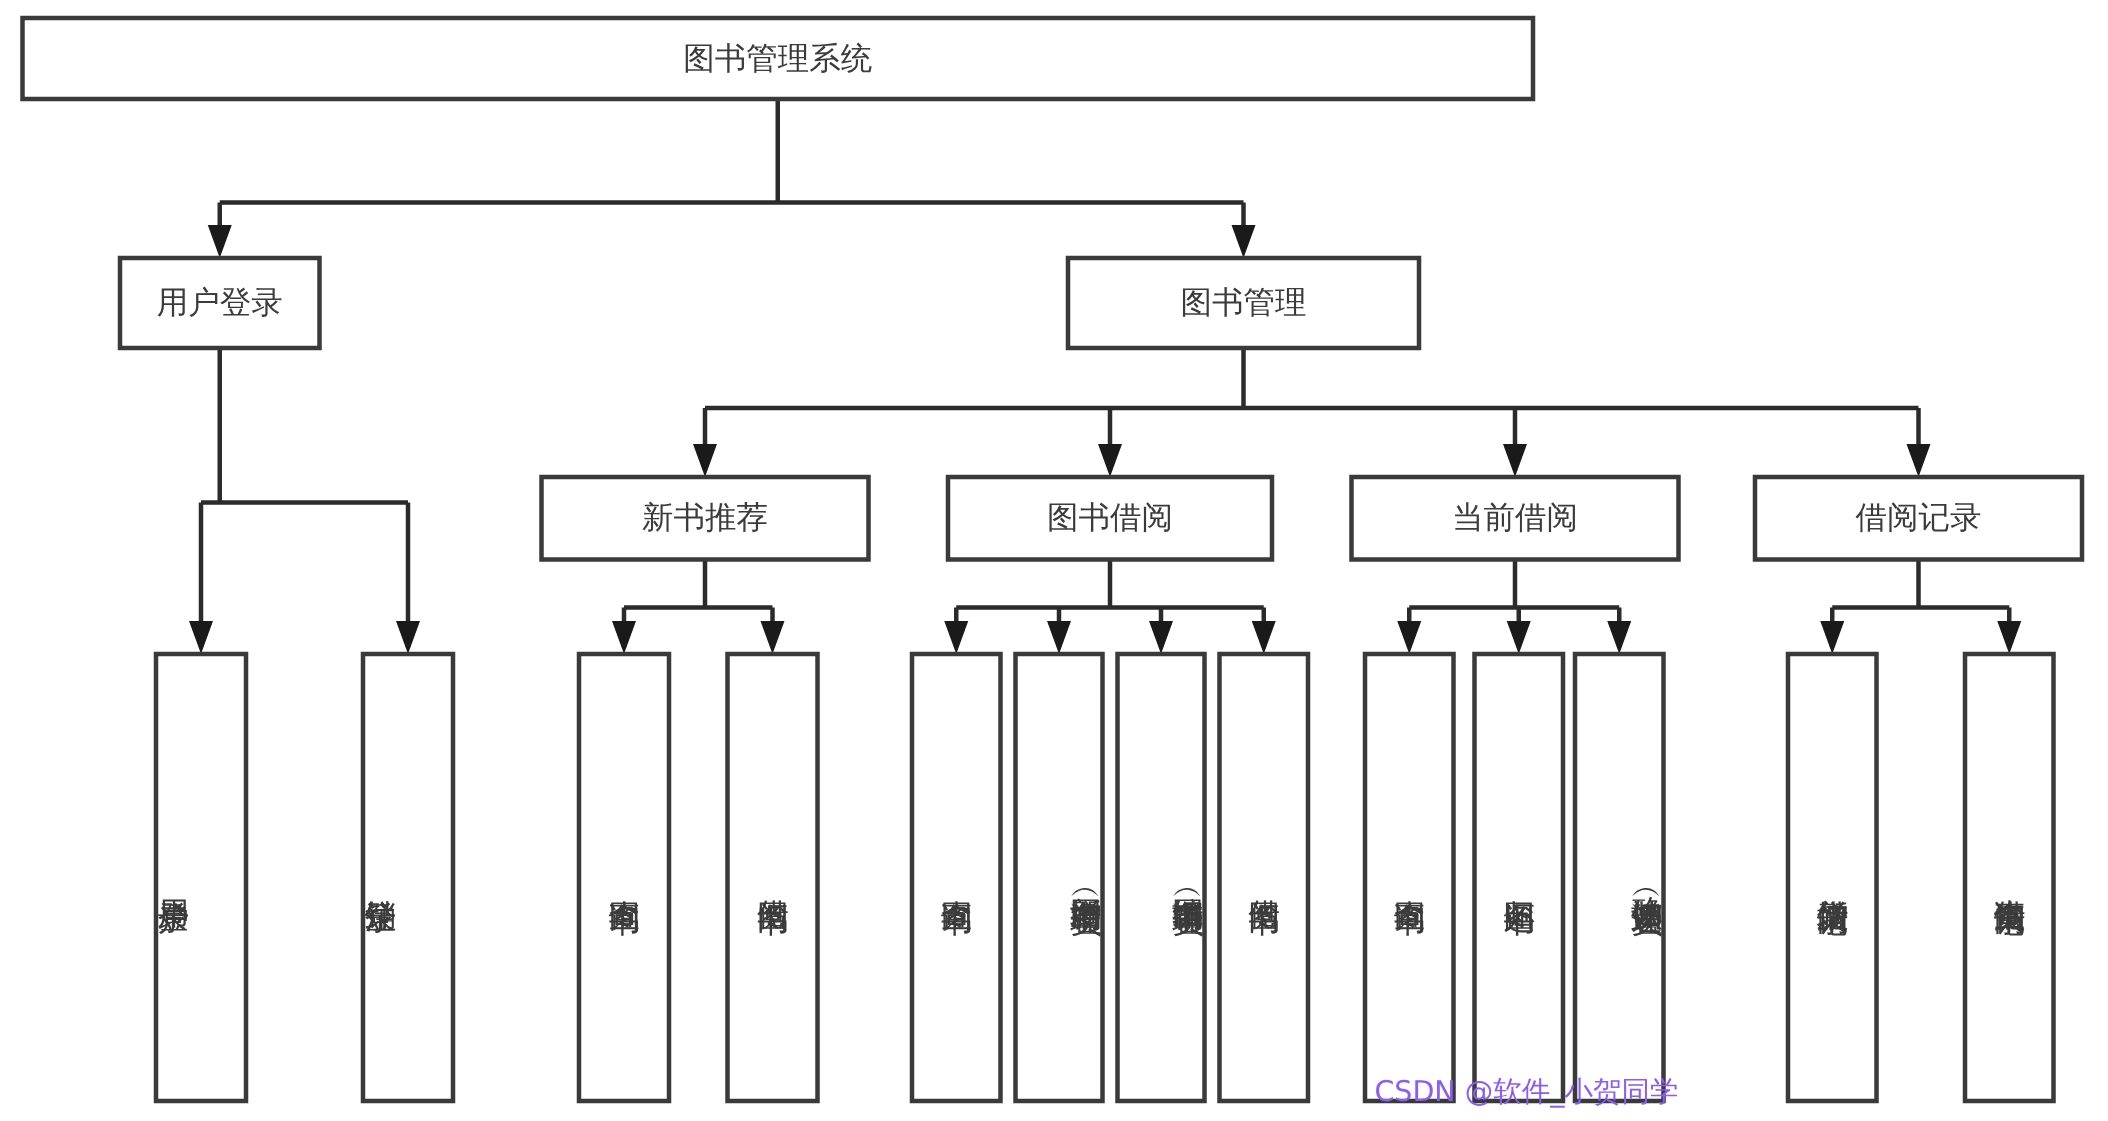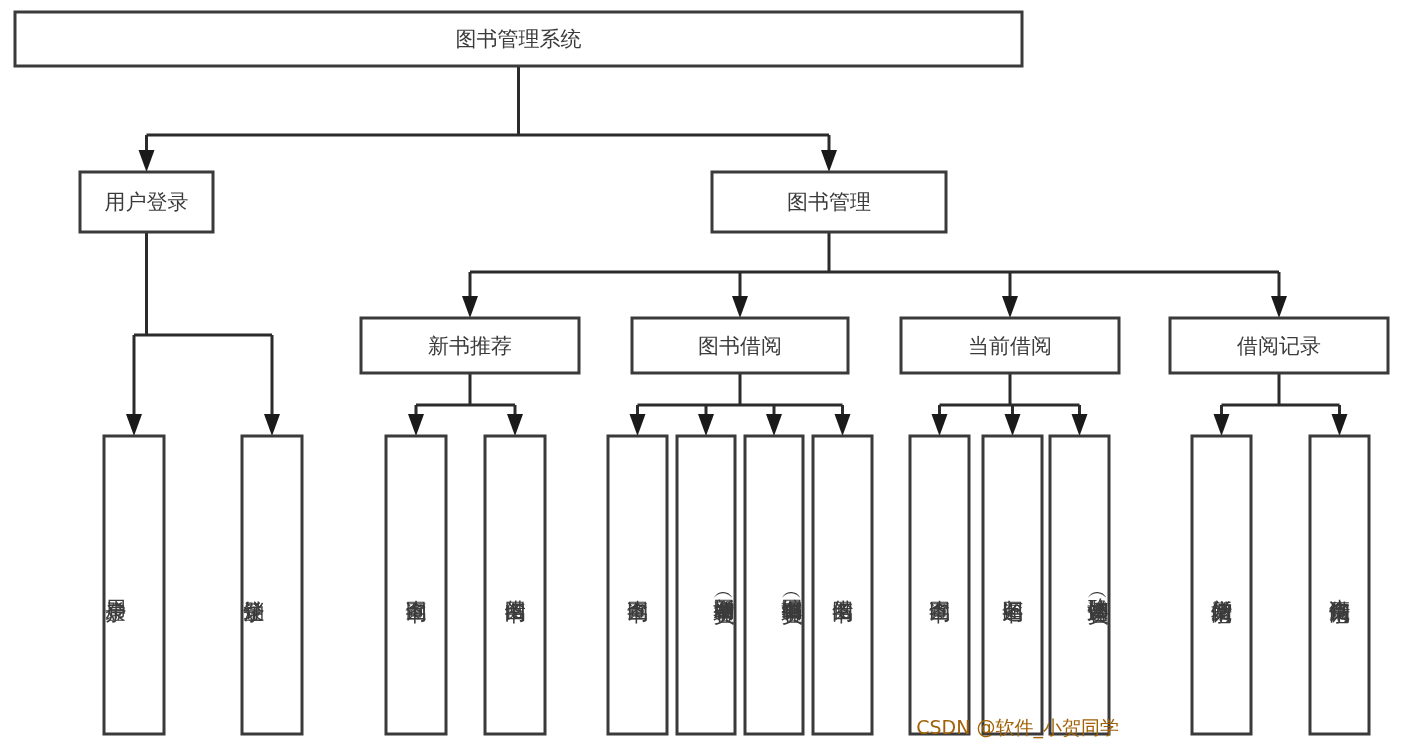--- a/index.html
+++ b/index.html
@@ -57,21 +57,21 @@
     font-size: 21px;
     line-height: 1.08;
     writing-mode: vertical-rl;
     text-orientation: upright;
     letter-spacing: 1px;
     white-space: nowrap;
     pointer-events: none;
   }
   .watermark {
     position: absolute;
-    color: #a16207;
+    color: #8b5cf6;
     font-family: "DejaVu Sans", "Liberation Sans", sans-serif;
     font-size: 19px;
     white-space: nowrap;
     right: 8px;
     bottom: 6px;
   }
 </style>
 </head>
 <body>
 

